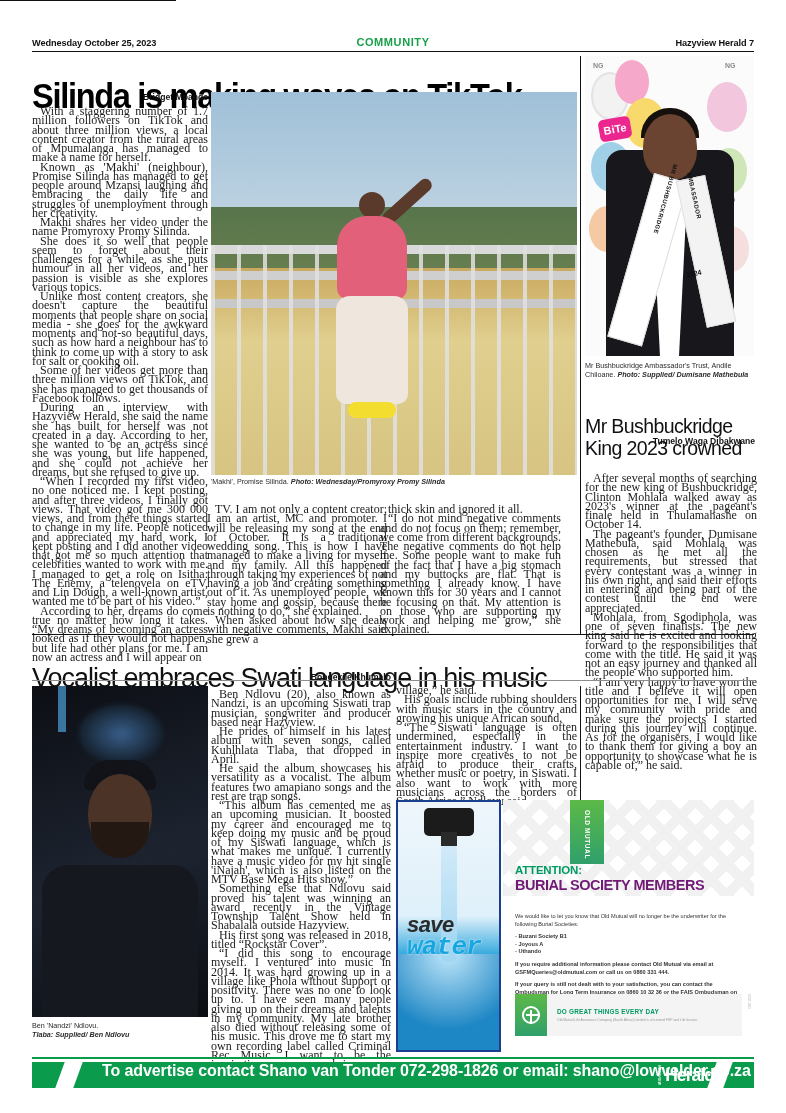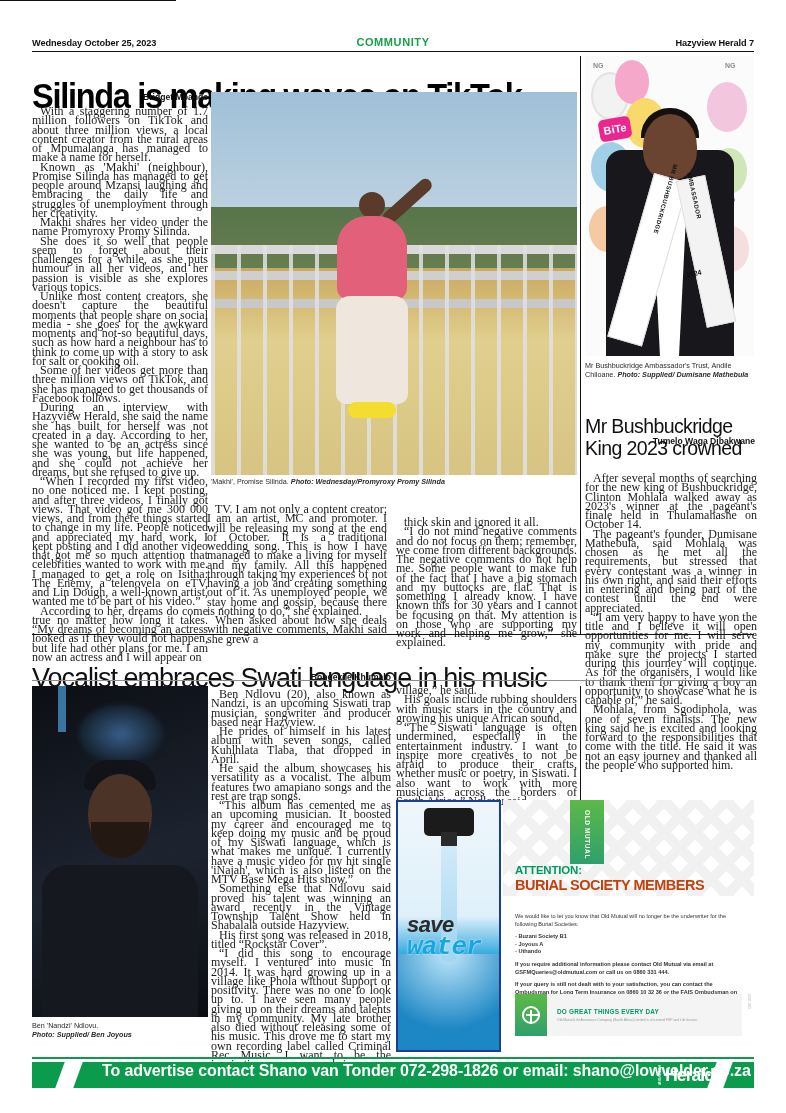--- a/index.html
+++ b/index.html
@@ -49,21 +49,21 @@
   .body-text {
     font-family:"Liberation Serif", serif;
     font-size:12px; line-height:9.25px; text-align:justify; color:#1b1b1b;
     hyphens:auto;
   }
   .body-text p { margin:0; text-indent:8px; }
   .body-text p.noindent { text-indent:0; }
 
   #a1-col1 { position:absolute; left:32px; top:92px; width:176px; }
   #a1-col2-lower { position:absolute; left:207px; top:505px; width:180px; }
-  #a1-col3-lower { position:absolute; left:396px; top:505px; width:181px;margin-top:13px; }
+  #a1-col3-lower { position:absolute; left:380px; top:505px; width:181px; }
 
   
   .photo-main {
     position:absolute; left:211px; top:92px; width:366px; height:383px;
     overflow:hidden;
     background:linear-gradient(#8fb4cf, #a8c4d6 40%, #b9b28d 62%, #c6bb8f 100%);
   }
   .photo-main .sky { position:absolute; inset:0 0 48% 0; background:linear-gradient(#9fc0d8,#cfdde6); }
   .photo-main .trees { position:absolute; left:0; right:0; top:30%; height:34%; background:linear-gradient(#4c6a3a,#6d7f44); opacity:.9; }
   .photo-main .bridge { position:absolute; left:0; right:0; bottom:0; height:54%;
@@ -238,21 +238,21 @@
     font-family:"Liberation Sans", sans-serif; font-size:6.5px; font-weight:700;
     color:#ffffff; letter-spacing:.6px;
   }
   .ad-om .om-body { position:absolute; left:12px; top:64px; right:10px; }
   .ad-om .att {
     font-family:"Liberation Sans", sans-serif; font-weight:700;
     font-size:11.5px; color:#009b63; letter-spacing:-.2px; line-height:13px;
   }
   .ad-om .bsm {
     font-family:"Liberation Sans", sans-serif; font-weight:700;
-    font-size:14.5px; color:#c2410c; letter-spacing:-.5px; line-height:16px;
+    font-size:14.5px; color:#701a75; letter-spacing:-.5px; line-height:16px;
     margin-bottom:20px;
   }
   .ad-om .om-p {
     font-family:"Liberation Sans", sans-serif; font-size:5.6px; line-height:7.6px;
     color:#333; margin-bottom:5px;
   }
   .ad-om .om-list { margin:0 0 5px 0; padding:0; list-style:none; }
   .ad-om .om-list li {
     font-family:"Liberation Sans", sans-serif; font-size:5.6px; line-height:7.6px;
     font-weight:700; color:#333;
@@ -416,40 +416,40 @@
   </div>
   <div id="cap-king" class="caption">
     <span>Mr Bushbuckridge Ambassador's Trust, Andile Chiloane. </span><span class="credit">Photo: Supplied/ Dumisane Mathebula</span>
   </div>
 
   <h2 class="headline-2">Mr Bushbuckridge King 2023 crowned</h2>
   <div id="a2-byline" class="byline">Tumelo Waga Dibakwane</div>
   <div id="a2-body" class="body-text">
     <p>After several months of searching for the new king of Bushbuckridge, Clinton Mohlala walked away as 2023's winner at the pageant's finale held in Thulamahashe on October 14.</p>
     <p>The pageant's founder, Dumisane Mathebula, said Mohlala was chosen as he met all the requirements, but stressed that every contestant was a winner in his own right, and said their efforts in entering and being part of the contest until the end were appreciated.</p>
+    <p>Mohlala, from Sgodiphola, was one of seven finalists. The new king said he is excited and looking forward to the responsibilities that come with the title. He said it was not an easy journey and thanked all the people who supported him.</p>
     <p>“I am very happy to have won the title and I believe it will open opportunities for me. I will serve my community with pride and make sure the projects I started during this journey will continue. As for the organisers, I would like to thank them for giving a boy an opportunity to showcase what he is capable of,” he said.</p>
-    <p>Mohlala, from Sgodiphola, was one of seven finalists. The new king said he is excited and looking forward to the responsibilities that come with the title. He said it was not an easy journey and thanked all the people who supported him.</p>
   </div>
 
   <h2 class="headline-3">Vocalist embraces Swati language in his music</h2>
   <div class="rule-thin" id="rule-a3-top"></div>
 
   <div class="photo-ndlovu">
     <div class="bg"></div>
     <div class="strip"></div>
     <div class="blur"></div>
     <div class="body"></div>
     <div class="hat"></div>
     <div class="face"></div>
     <div class="beard"></div>
   </div>
   <div id="rule-ndlovu-cap"></div>
   <div id="cap-ndlovu" class="caption">
     <div>Ben 'Nandzi' Ndlovu.</div>
-    <div class="credit">Photo: Supplied/ Ben Joyous</div>
+    <div class="credit">Tlaba: Supplied/ Ben Ndlovu</div>
   </div>
 
   <div id="a3-byline" class="byline">Bongekile Khumalo</div>
   <div id="a3-col1" class="body-text">
     <p>Ben Ndlovu (20), also known as Nandzi, is an upcoming Siswati trap musician, songwriter and producer based near Hazyview.</p>
     <p>He prides of himself in his latest album with seven songs, called Kuhlhlata Tlaba, that dropped in April.</p>
     <p>He said the album showcases his versatility as a vocalist. The album features two amapiano songs and the rest are trap songs.</p>
     <p>“This album has cemented me as an upcoming musician. It boosted my career and encouraged me to keep doing my music and be proud of my Siswati language, which is what makes me unique. I currently have a music video for my hit single 'iNajah', which is also listed on the MTV Base Mega Hits show.”</p>
     <p>Something else that Ndlovu said proved his talent was winning an award recently in the Vintage Township Talent Show held in Shabalala outside Hazyview.</p>
     <p>His first song was released in 2018, titled “Rockstar Cover”.</p>

